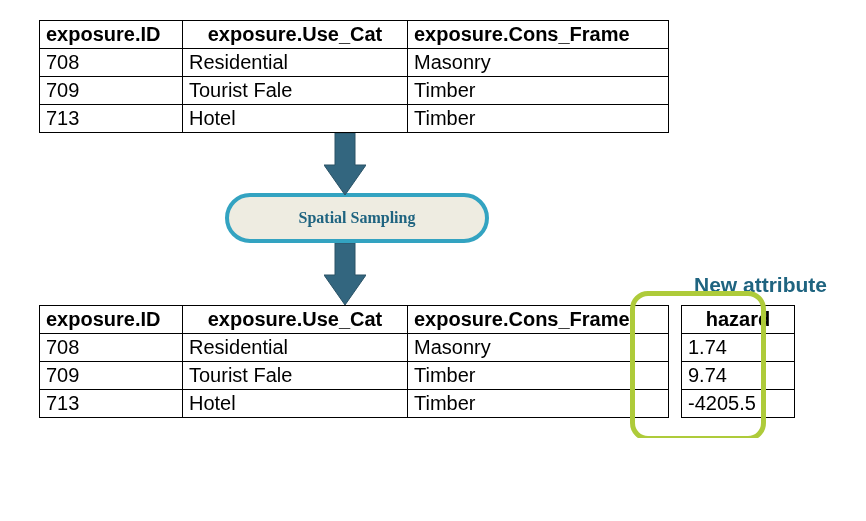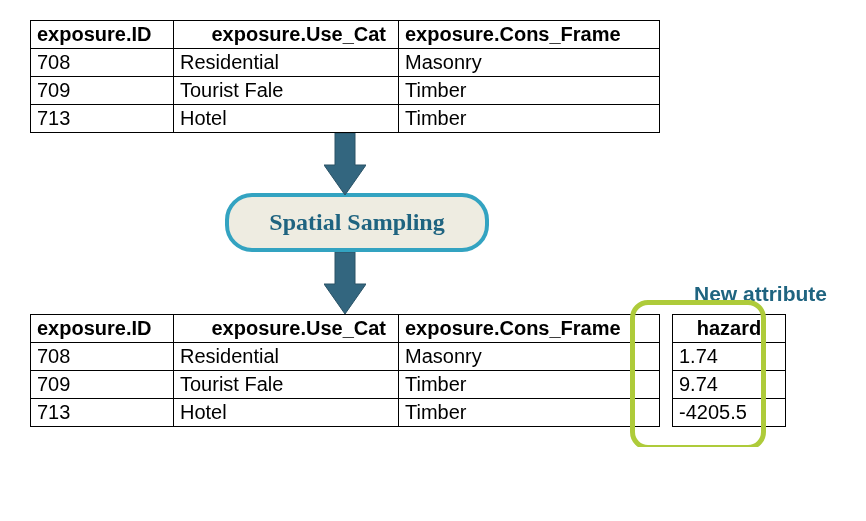--- a/index.html
+++ b/index.html
@@ -10,36 +10,37 @@
     width: 866px;
     box-sizing: border-box;
   }
   .container {
     position: relative;
     width: 826px;
   }
   table {
     border-collapse: collapse;
     background: #ffffff;
+    margin-left: 9px;
   }
   td, th {
     border: 1px solid #000000;
     padding: 2px 6px;
     font-size: 20px;
     font-weight: normal;
     color: #000000;
   }
   th {
     font-weight: bold;
     text-align: left;
   }
   .col-id, .col-hazard { text-align: left; }
   .col-usecat { text-align: left; }
   .col-frame { text-align: left; }
-  th.col-usecat { text-align: right; padding-left:12px; padding-right:12px;}
+  th.col-usecat { text-align: center; padding-left:12px; padding-right:12px;}
   th.col-id { text-align: left; }
   th.col-frame { text-align: left; }
   th.col-hazard { text-align: center; }
   .arrow-wrap {
     display: flex;
     justify-content: center;
     width: 630px;
     margin-left: 10px;
   }
   .arrow-down {
@@ -51,21 +52,21 @@
   .process-box {
     width: 240px;
     margin-left: 205px;
     background: #eeece1;
     border: 4px solid #33a3c1;
     border-radius: 27px;
     text-align: center;
     padding: 12px 8px;
     font-family: Georgia, 'Times New Roman', serif;
     font-weight: bold;
-    font-size: 24px;
+    font-size: 16px;
     color: #1f6480;
   }
   .new-attr-label {
     position: absolute;
     right: 0;
     font-size: 21px;
     font-weight: bold;
     color: #1f6480;
   }
   .highlight-box {

